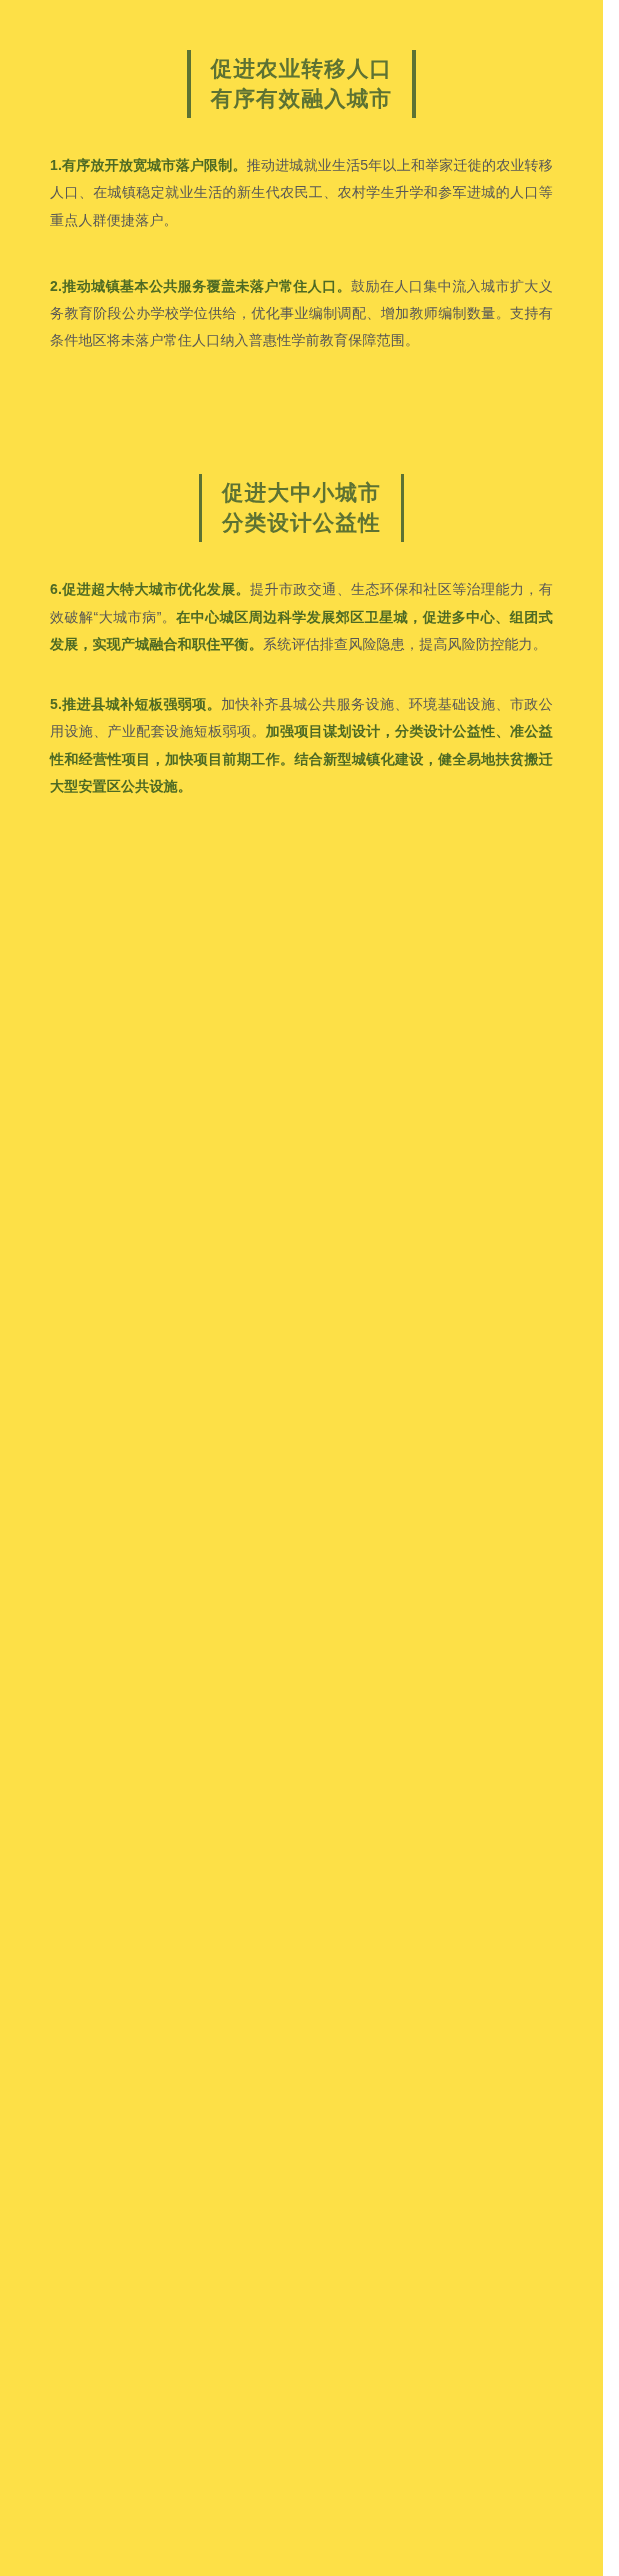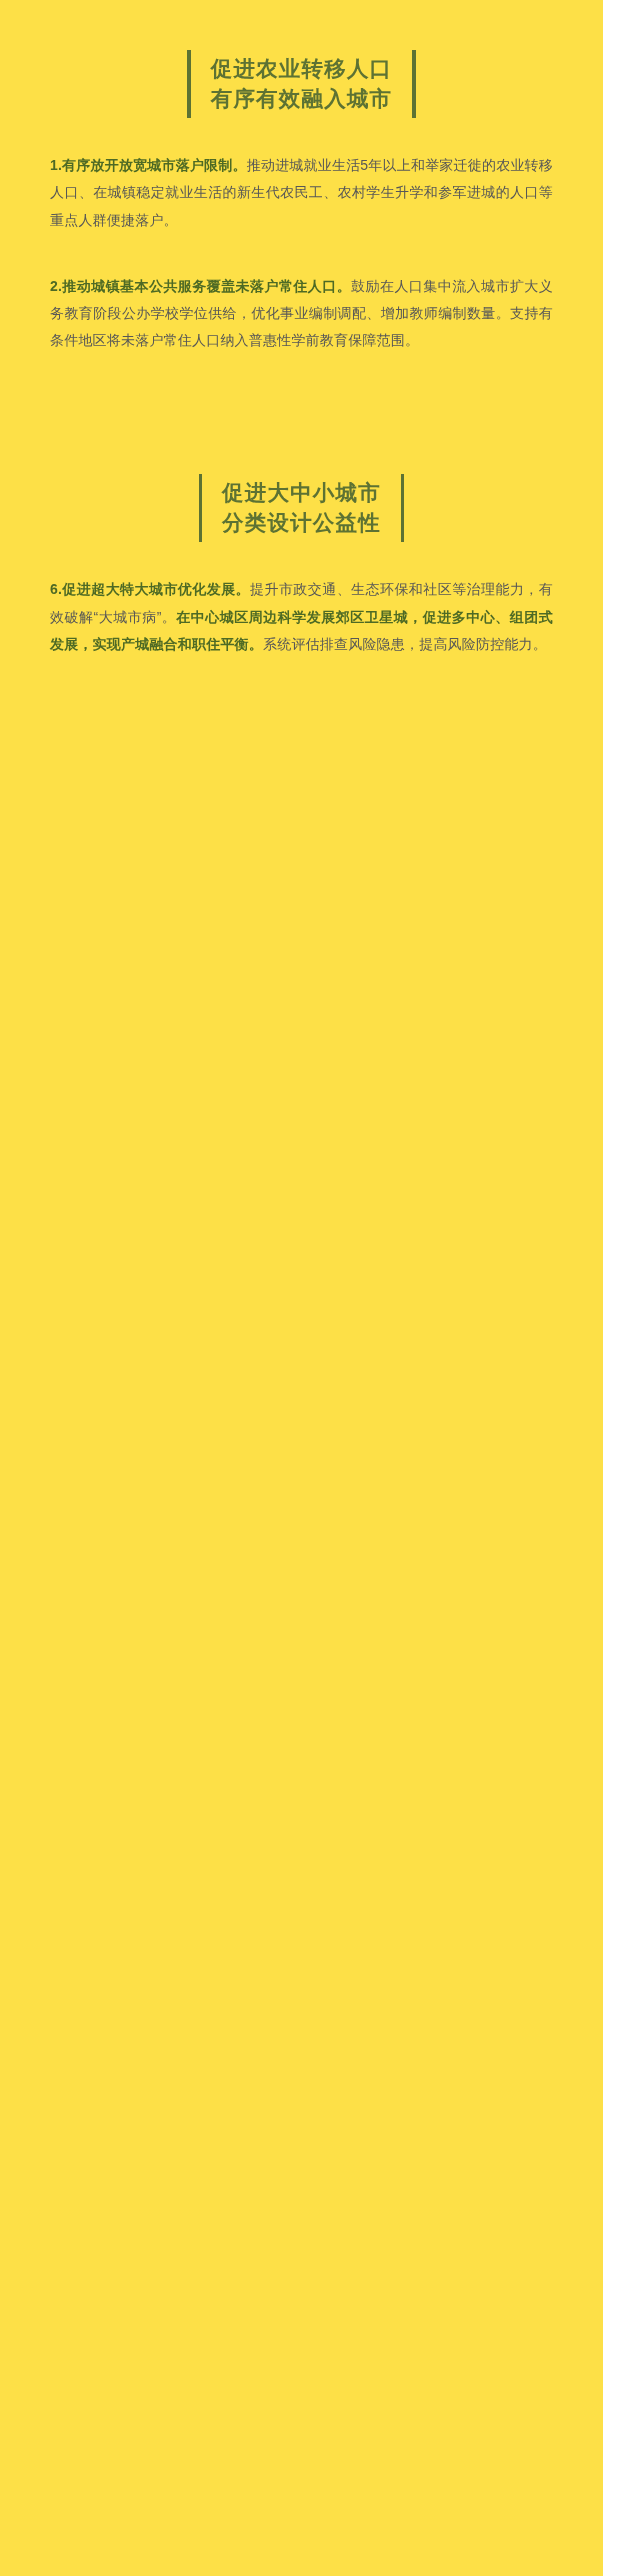--- a/index.html
+++ b/index.html
@@ -105,15 +105,18 @@
     </div>
     <div class="head-rule right"></div>
   </div>
 
   <p class="para">
     <span class="bold-green">6.促进超大特大城市优化发展。</span><span>提升市政交通、生态环保和社区等治理能力，有效破解“大城市病”。</span><span class="bold-green">在中心城区周边科学发展郊区卫星城，促进多中心、组团式发展，实现产城融合和职住平衡。</span><span>系统评估排查风险隐患，提高风险防控能力。</span>
   </p>
 
   <div class="spacer-sm"></div>
 
+  <p class="para">
+    <span class="bold-green">5.推进县城补短板强弱项。</span><span>加快补齐县城公共服务设施、环境基础设施、市政公用设施、产业配套设施短板弱项。</span><span class="bold-green">加强项目谋划设计，分类设计公益性、准公益性和经营性项目，加快项目前期工作。结合新型城镇化建设，健全易地扶贫搬迁大型安置区公共设施。</span>
+  </p>
 
 </div>
 
 
 </body></html>

